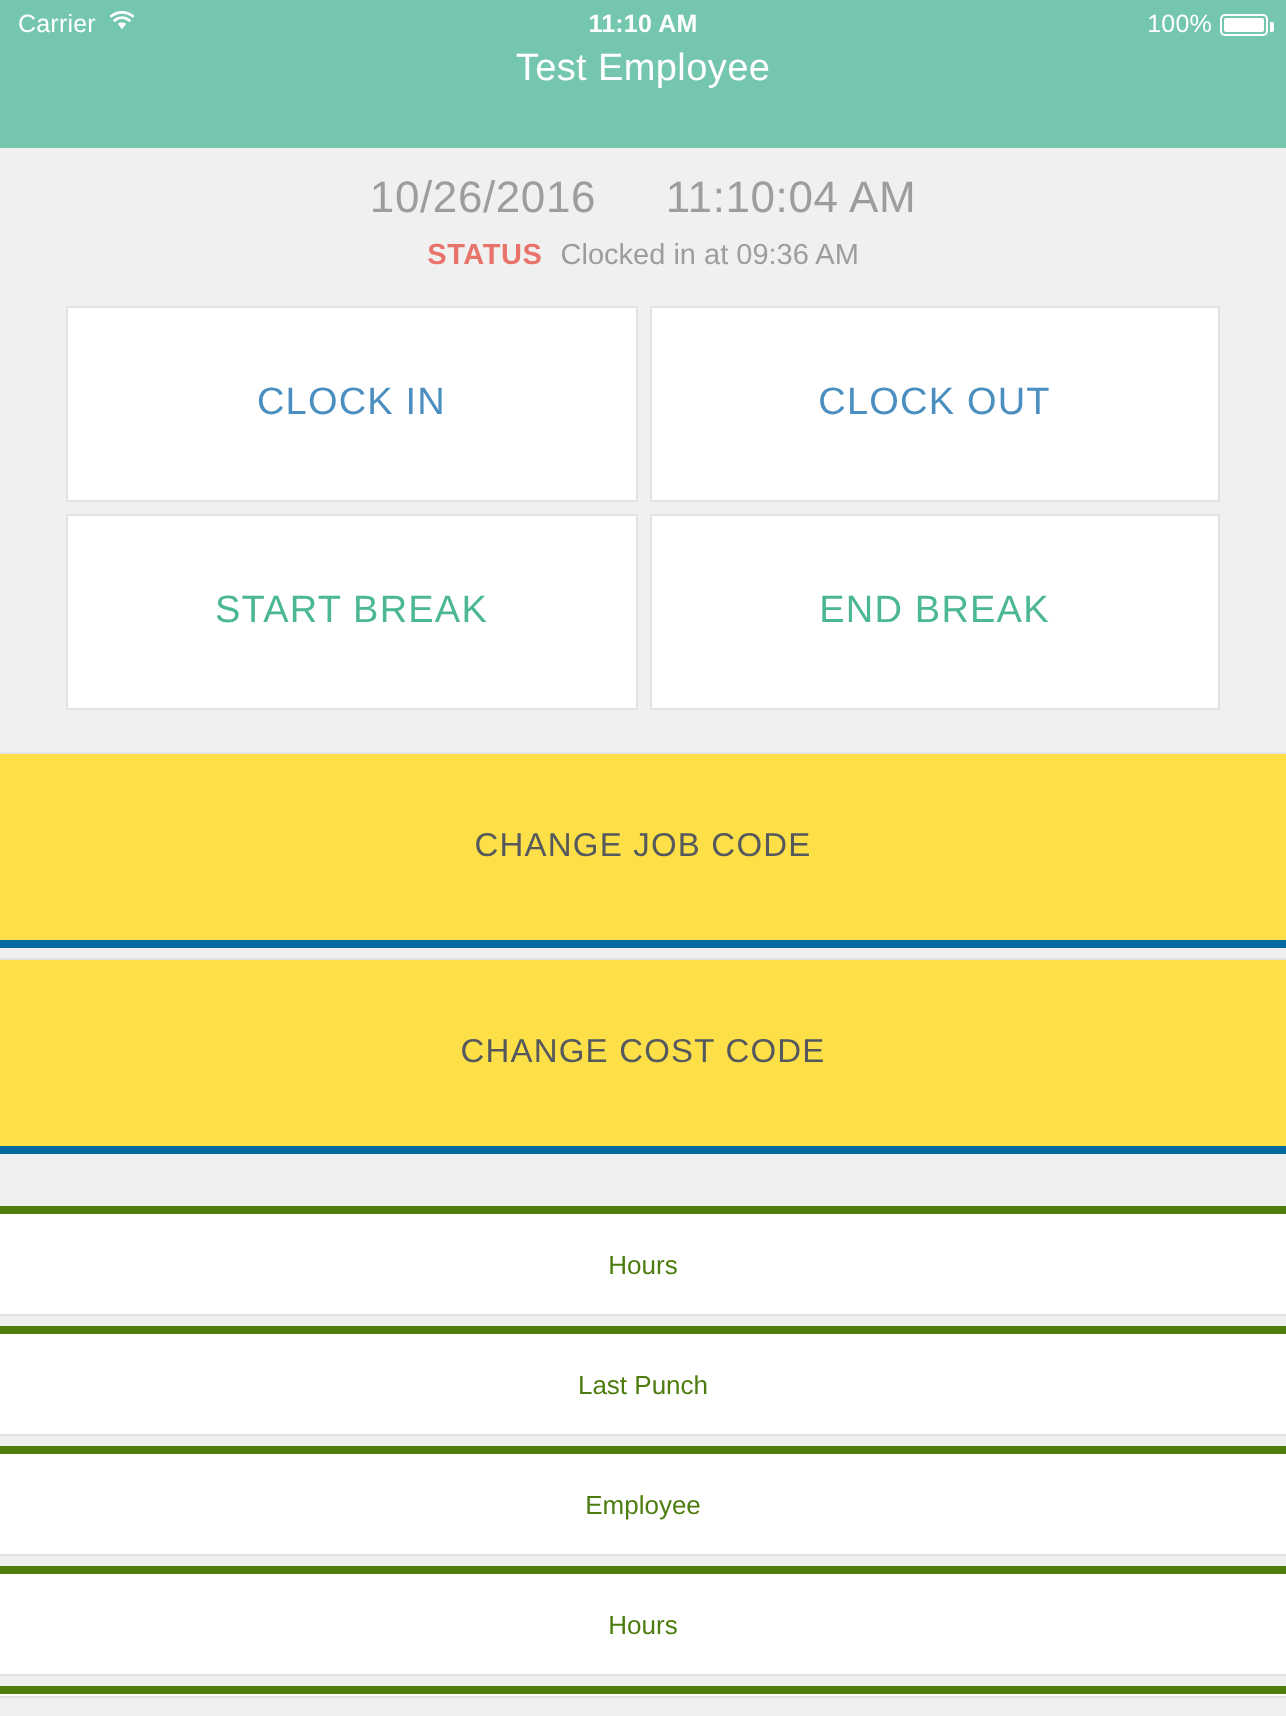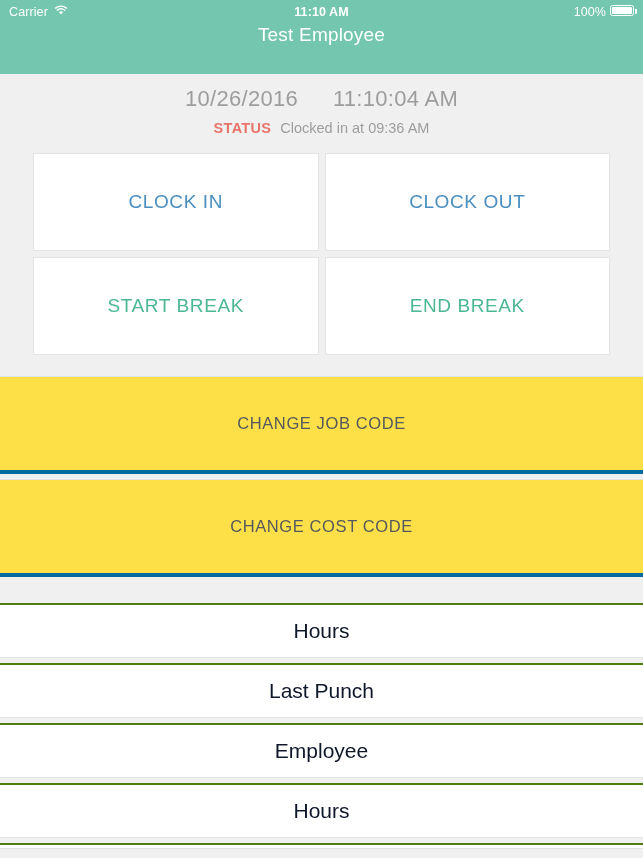--- a/index.html
+++ b/index.html
@@ -46,20 +46,21 @@
     position: absolute;
     left: 0; right: 0;
     text-align: center;
     font-size: 12.5px;
     font-weight: 600;
     pointer-events: none;
   }
   .status-right {
     margin-left: auto;
     display: flex;
+    align-items: center;
     gap: 4px;
     font-size: 12.5px;
   }
   .wifi-icon { display: block; }
   .battery {
     display: inline-block;
     position: relative;
     width: 24px;
     height: 11px;
     border: 1px solid #ffffff;
@@ -165,27 +166,27 @@
     letter-spacing: 0.6px;
     cursor: pointer;
   }
   .code-card + .code-card { margin-top: 5px; }
 
   
   .menu-list { margin-top: 26px; }
   .menu-row {
     height: 55px;
     background: #ffffff;
-    border-top: 2px solid #4d7c0f;
+    border-top: 4px solid #4d7c0f;
     border-bottom: 1px solid #e3e3e3;
     display: flex;
     align-items: center;
     justify-content: center;
-    font-size: 21px;
-    color: #0f172a;
+    font-size: 13px;
+    color: #4d7c0f;
     cursor: pointer;
   }
   .menu-row + .menu-row { margin-top: 5px; }
   .menu-row.partial { height: 6px; overflow: hidden; }
 </style>
 </head>
 <body>
 
 <div class="device">
 

